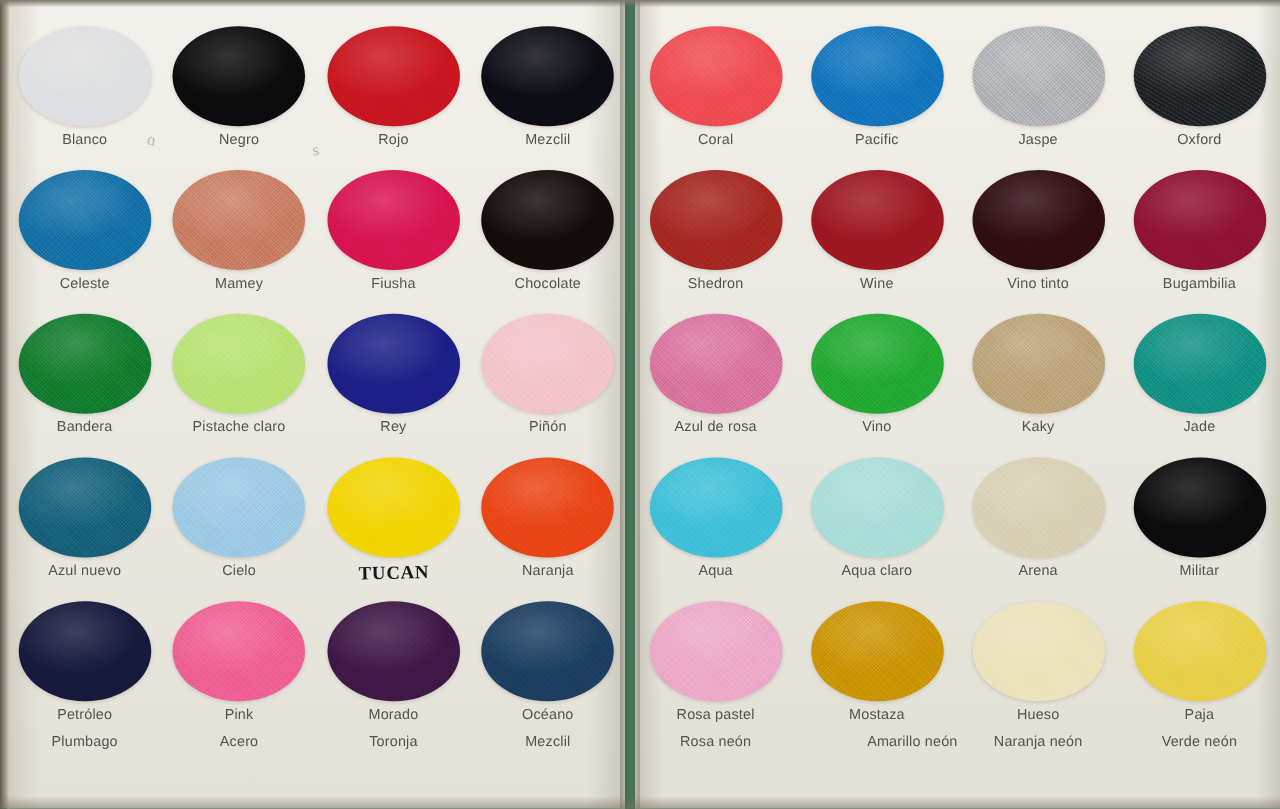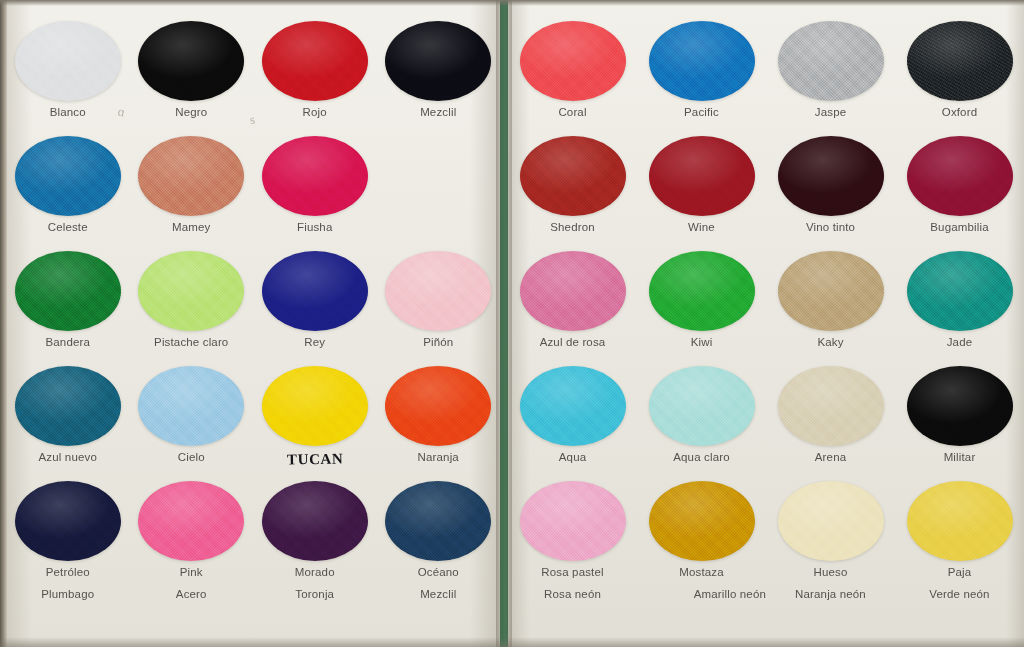--- a/index.html
+++ b/index.html
@@ -200,20 +200,26 @@
             <div class="swatch" title="#c87d63" style="background: rgb(200, 125, 99);"></div>
           </div>
           <div class="label">Mamey</div>
         </div>
         <div class="cell" style="left: 50%; top: 133px;">
           <div class="swatch-wrap">
             <div class="swatch" title="#d7134f" style="background: rgb(215, 19, 79);"></div>
           </div>
           <div class="label">Fiusha</div>
         </div>
+        <div class="cell" style="left: 75%; top: 133px;">
+          <div class="swatch-wrap">
+            <div class="swatch smooth" title="#140c0b" style="background: rgb(20, 12, 11);"></div>
+          </div>
+          <div class="label">Chocolate</div>
+        </div>
         <div class="cell" style="left: 0%; top: 248px;">
           <div class="swatch-wrap">
             <div class="swatch" title="#127a2e" style="background: rgb(18, 122, 46);"></div>
           </div>
           <div class="label">Bandera</div>
         </div>
         <div class="cell" style="left: 25%; top: 248px;">
           <div class="swatch-wrap">
             <div class="swatch" title="#b8e273" style="background: rgb(184, 226, 115);"></div>
           </div>
@@ -349,21 +355,21 @@
         <div class="cell" style="left: 0%; top: 248px;">
           <div class="swatch-wrap">
             <div class="swatch" title="#d9739e" style="background: rgb(217, 115, 158);"></div>
           </div>
           <div class="label">Azul de rosa</div>
         </div>
         <div class="cell" style="left: 25%; top: 248px;">
           <div class="swatch-wrap">
             <div class="swatch" title="#22a832" style="background: rgb(34, 168, 50);"></div>
           </div>
-          <div class="label">Kiwi</div>
+          <div class="label">Vino</div>
         </div>
         <div class="cell" style="left: 50%; top: 248px;">
           <div class="swatch-wrap">
             <div class="swatch" title="#bba378" style="background: rgb(187, 163, 120);"></div>
           </div>
           <div class="label">Kaky</div>
         </div>
         <div class="cell" style="left: 75%; top: 248px;">
           <div class="swatch-wrap">
             <div class="swatch" title="#128f82" style="background: rgb(18, 143, 130);"></div>

